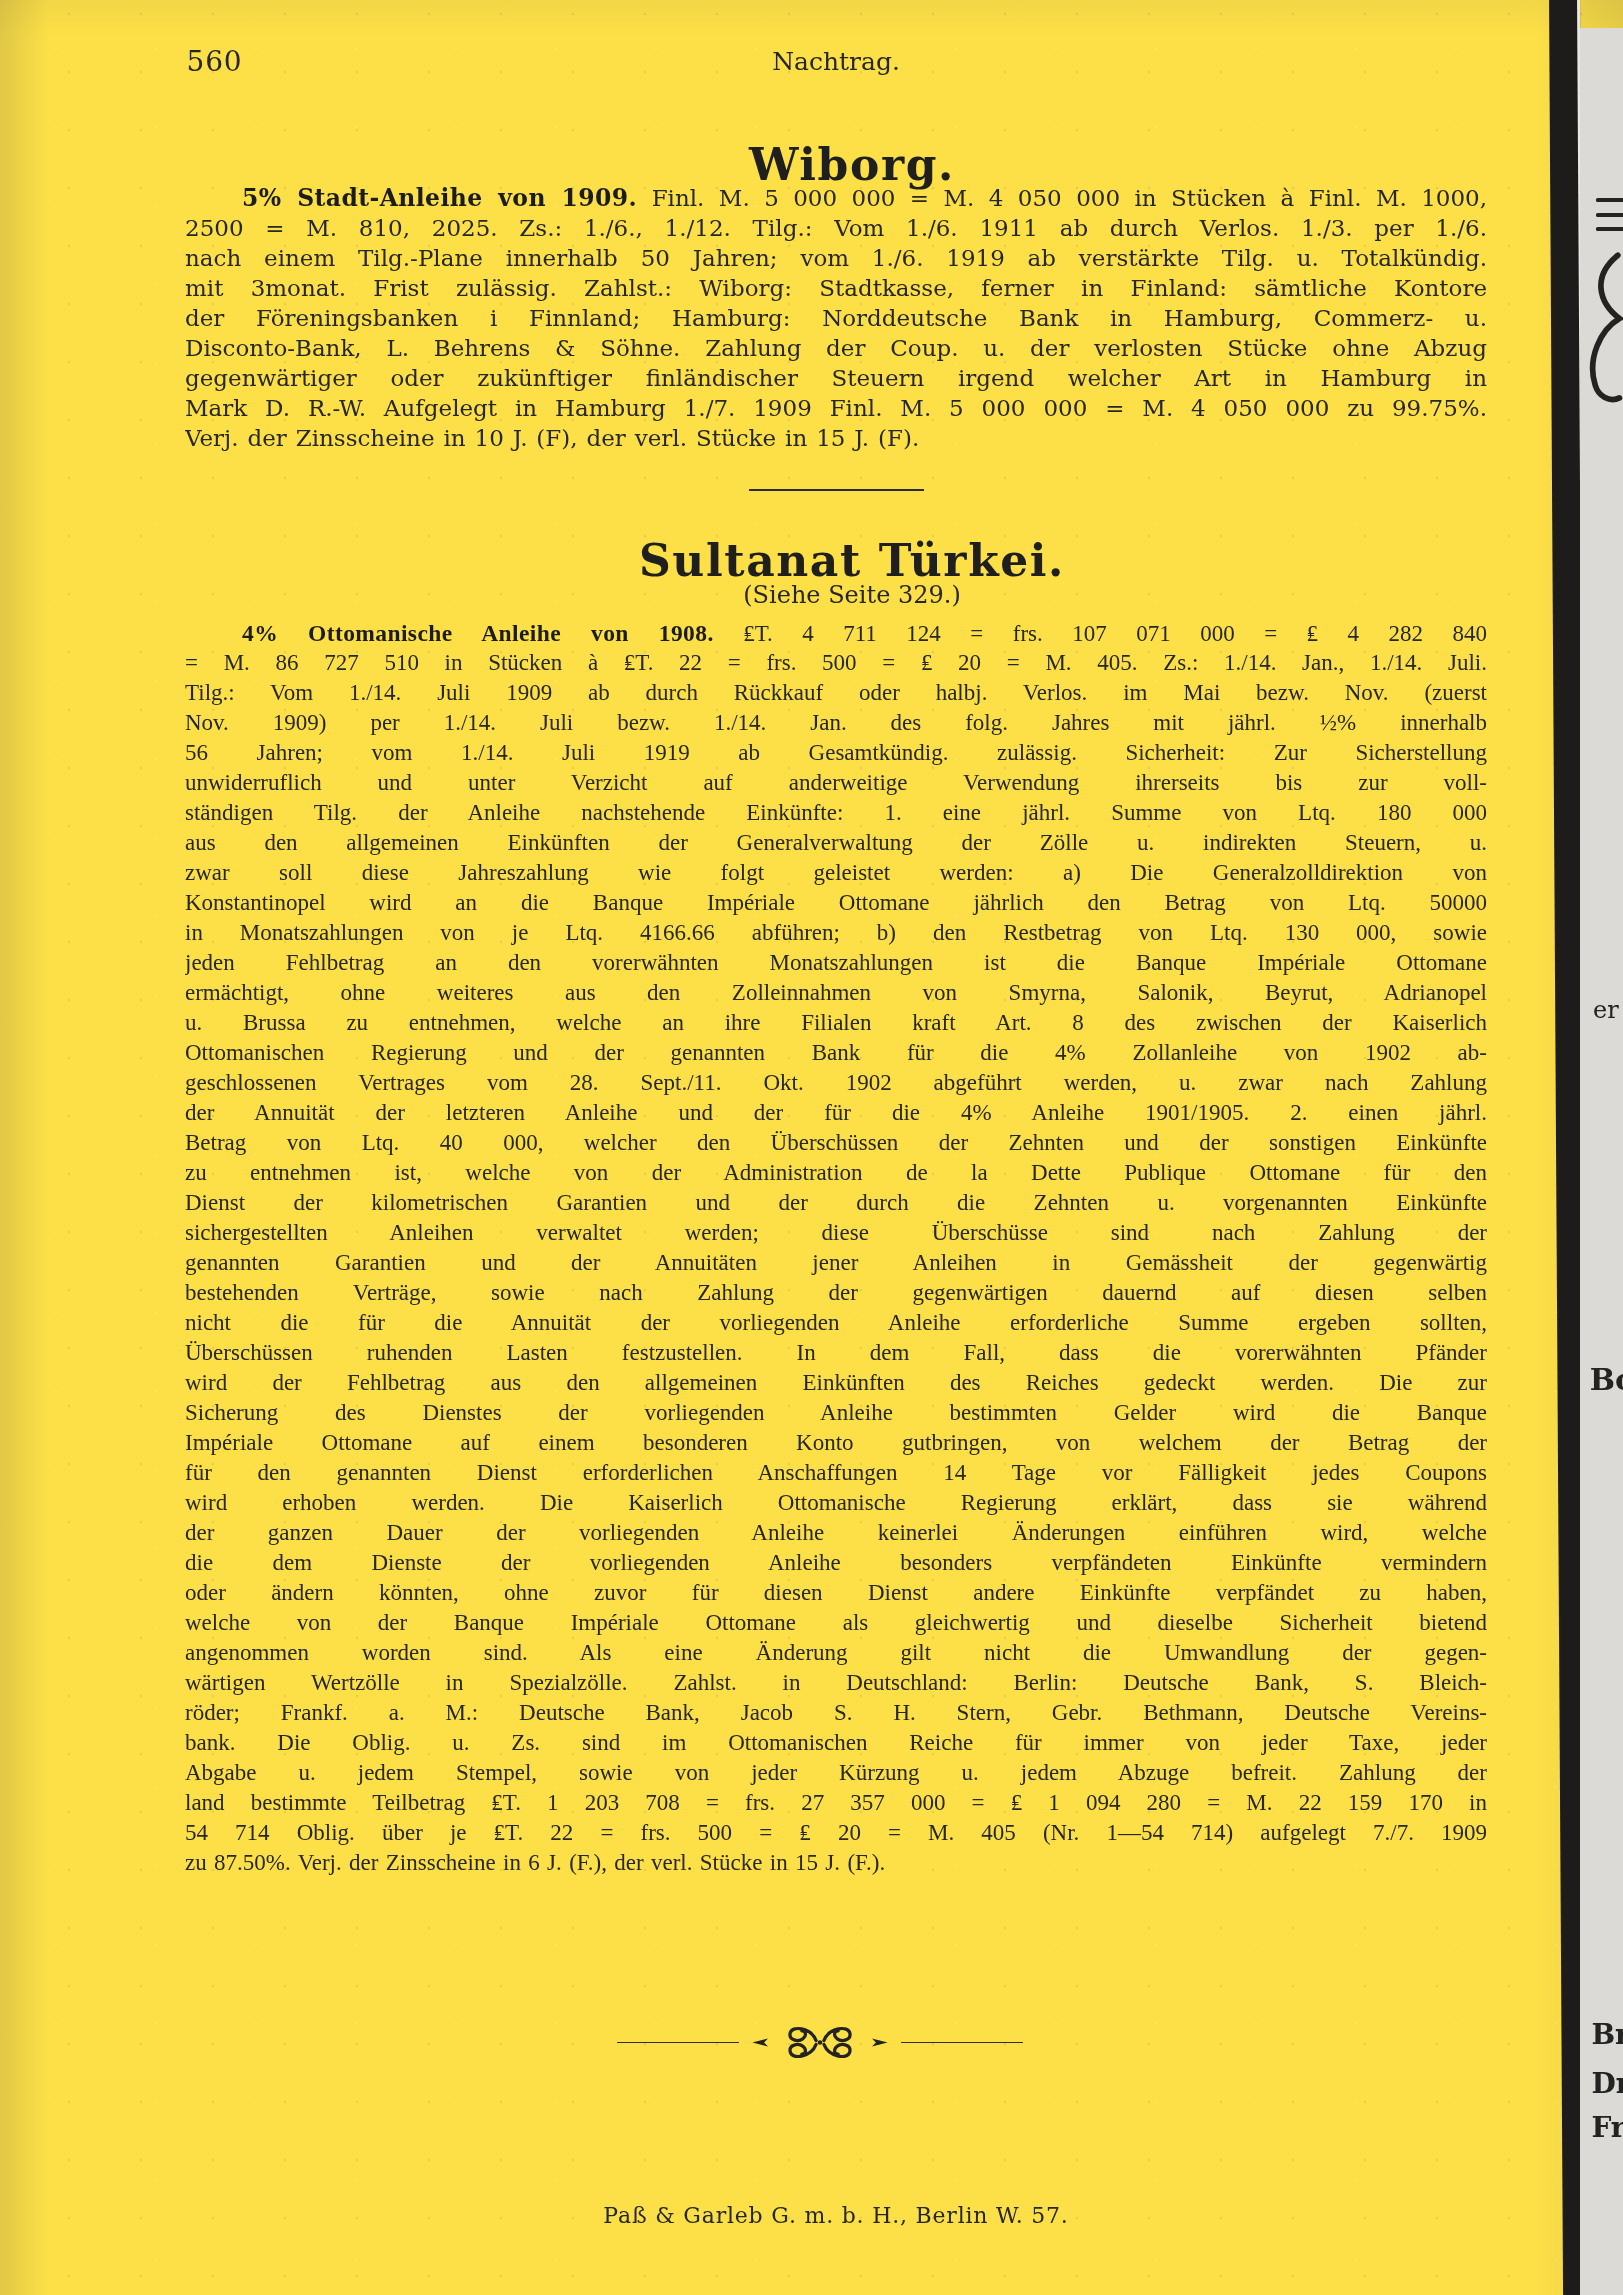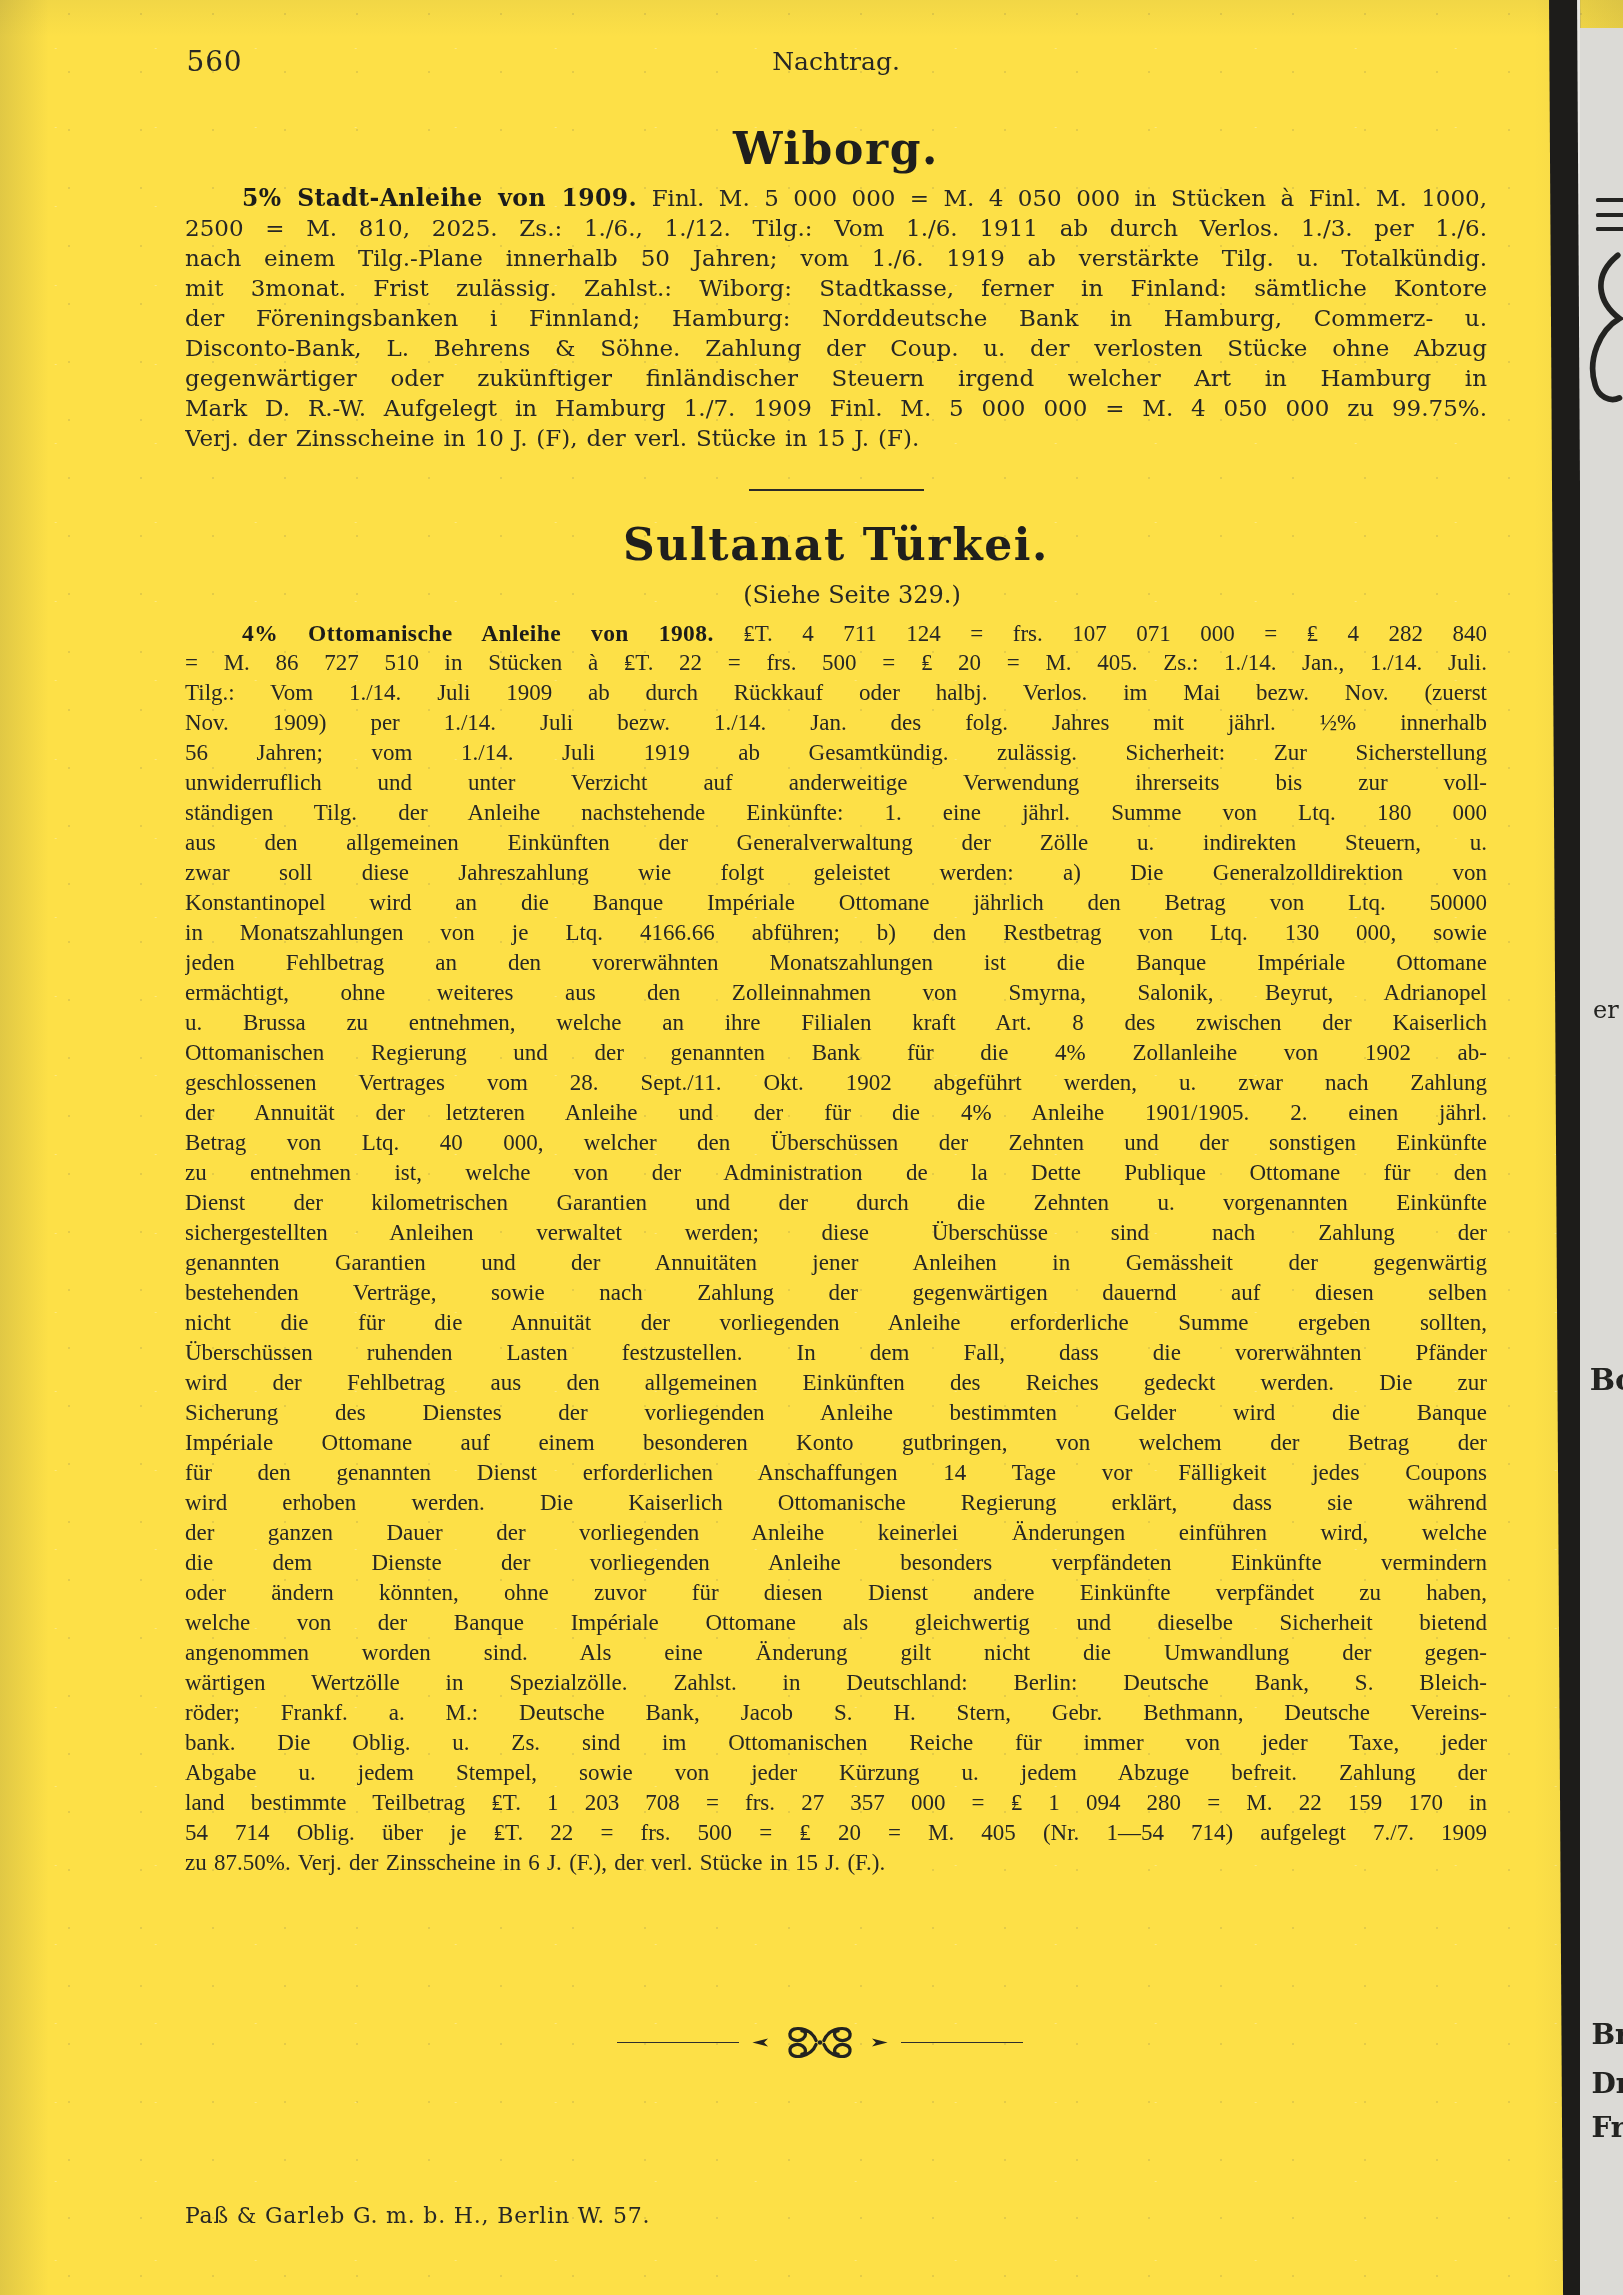--- a/index.html
+++ b/index.html
@@ -21,42 +21,42 @@
     background:
       linear-gradient(90deg, rgba(60,60,54,.15), transparent 49px),
       linear-gradient(270deg, rgba(60,60,54,.12), transparent 89px),
       linear-gradient(180deg, rgba(60,60,54,.06), transparent 37px);
   }
 
   .running-head { position:absolute; left:185px; top:45px; width:1302px; height:34px; }
   .pageno  { position:absolute; left:1.6px; top:0; font-size:28px; letter-spacing:0.8px; }
   .runtitle{ position:absolute; left:0; right:0; top:1.6px; text-align:center; font-size:25px; }
 
-  .sec-title { position:absolute; left:185px; width:1302px; margin:0; text-align:center;
+  .sec-title { position:absolute; left:185px; width:1302px; margin:16px; text-align:center;
                font-size:44px; font-weight:bold; letter-spacing:1.6px; color:#1f1f1d; }
   .t1 { top:123px; }
   .t2 { top:519px; }
   .sec-sub { position:absolute; left:201px; top:581px; width:1302px; text-align:center; font-size:24px; }
 
   .para { position:absolute; left:185px; width:1302px; font-size:23px; word-spacing:1.6px; }
   .p1 { top:183px; }
   .p2 { top:618px;font-family:Liberation Serif, serif; }
   .tline { height:30px; line-height:30px; text-align:justify; text-align-last:justify; overflow:hidden; white-space:normal; }
   .tline.last { text-align-last:left; }
   .tline.indent { text-indent:57px; }
   .tline b { font-size:23.5px; letter-spacing:0.4px; color:#1c1c1a; }
 
   .d1 { position:absolute; left:749px; top:489px; width:175px; height:1.6px; background:#2b2b29; }
 
   .ornament-divider { position:absolute; left:617px; top:2023px; width:406px; height:39px;
                       display:flex; align-items:center; }
   .rule { flex:1; height:1.6px; background:#2e2e2c; }
   .fleuron { width:162px; height:39px; flex:0 0 auto; }
 
-  .imprint { position:absolute; left:185px; top:2203px; width:1302px; 
+  .imprint { position:absolute; left:185px; top:2203px; width:1302px; text-align:center;
              font-size:22px; letter-spacing:0.8px; }
 
   .binding { position:absolute; left:1549px; top:-6.5px; width:28px; height:2308px;
              background:#1d1c1a; border-right:3.2px solid #e9e8e4;
              transform:rotate(-0.35deg); transform-origin:top left; }
   .facing { position:absolute; left:1580px; top:0; width:44px; height:2295px; background:#dbdad6;margin-top:28px; }
 
   .fbars { position:absolute; left:16px; top:170px; }
   .fbar  { width:34px; height:4px; background:#242422; margin-bottom:10.6px; border-radius:1.6px; }
   .flourish { position:absolute; left:1.6px; top:224px; width:49px; height:154px; }

